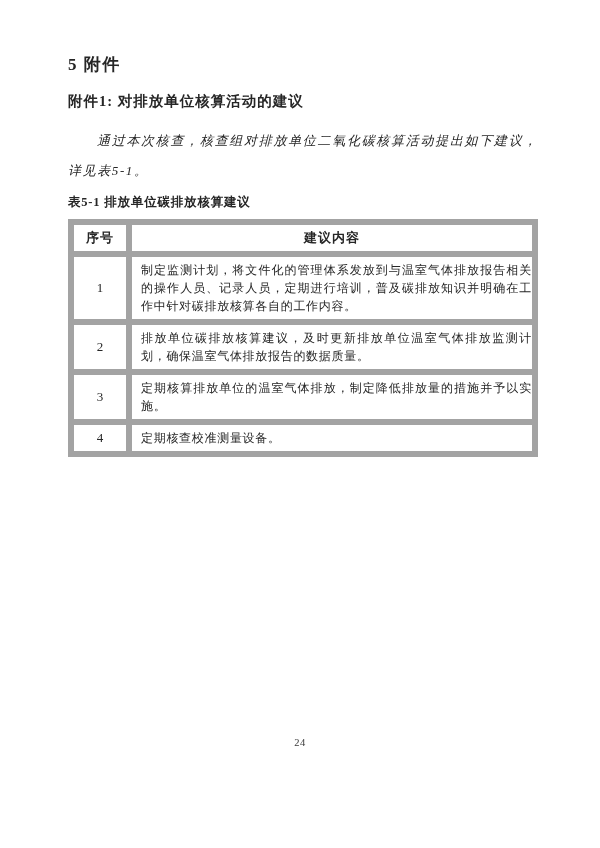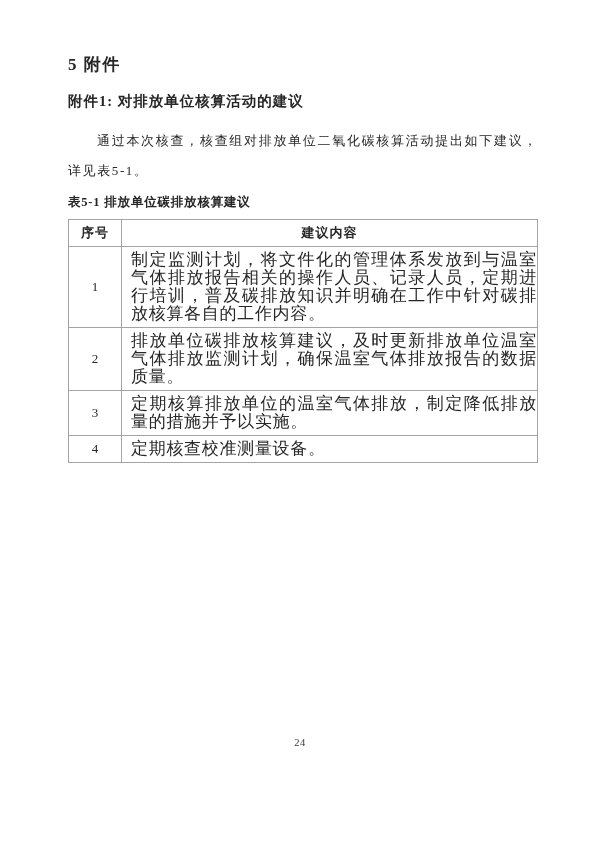--- a/index.html
+++ b/index.html
@@ -37,55 +37,56 @@
     line-height: 19px;
   }
   .body-para {
     font-size: 13px;
     line-height: 30px;
     letter-spacing: 1.6px;
     text-indent: 29px;
     text-align: justify;
     text-justify: inter-character;
     margin: 0 0 8px 0;
+    font-style: italic;
   }
   .table-title {
     font-size: 12.5px;
     font-weight: bold;
     letter-spacing: 0.8px;
     text-align: left;
     margin: 0 0 9px 0;
     line-height: 16px;
   }
   table.suggestions {
     width: 470px;
     border-collapse: collapse;
     table-layout: fixed;
   }
   table.suggestions th,
   table.suggestions td {
-    border: 1px solid #a3a3a3;
+    border: 6px solid #a3a3a3;
     vertical-align: middle;
   }
   table.suggestions th {
     font-size: 13px;
     font-weight: bold;
     letter-spacing: 1px;
     text-align: center;
     height: 26px;
     padding: 0;
   }
   .col-no { width: 52px; }
   td.cell-no {
     font-size: 13px;
     text-align: center;
     padding: 2px 0;
   }
   td.cell-content {
-    font-size: 17px;
+    font-size: 12px;
     line-height: 18px;
     letter-spacing: 0.7px;
     text-align: justify;
     text-justify: inter-character;
     padding: 4px 0 4px 9px;
   }
   .page-number {
     position: absolute;
     left: 0;
     right: 0;

